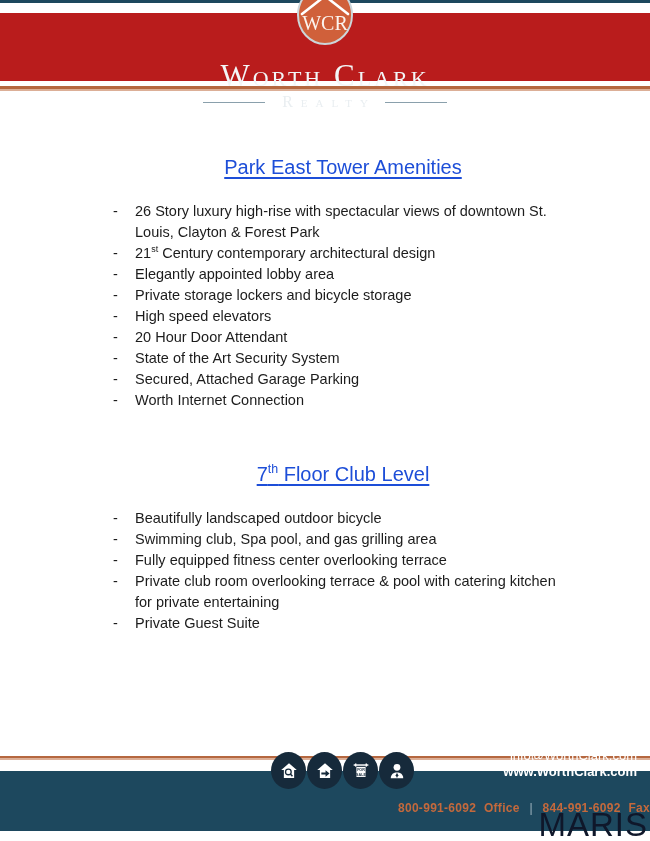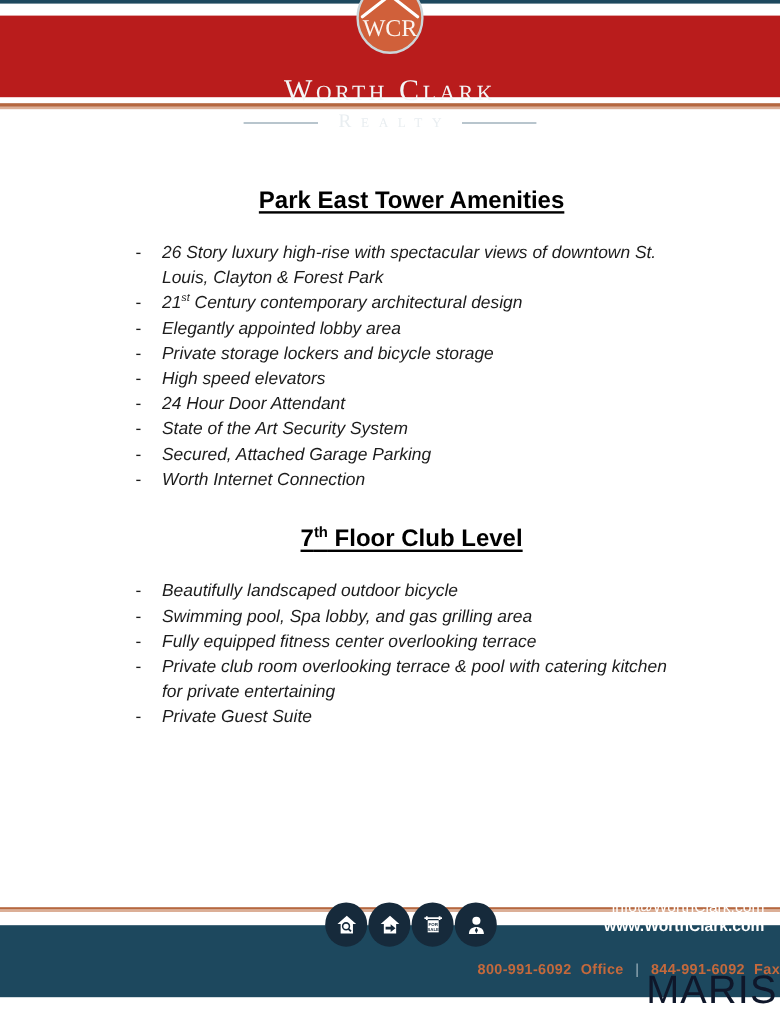--- a/index.html
+++ b/index.html
@@ -23,21 +23,21 @@
     align-items: center;
     justify-content: center;
     gap: 14px;
     flex-direction: column;
   }
   .logo-wrap { width: 60px; height: 64px; flex: 0 0 auto; }
   .brand { color: #f3f6f7; text-align: center; }
   .brand-name {
     font-family: "Liberation Serif", serif;
     font-variant: small-caps;
-    font-size: 25px;
+    font-size: 31px;
     letter-spacing: 3px;
     line-height: 30px;
     white-space: nowrap;
   }
   .brand-sub-row { display: flex; align-items: center; justify-content: center; gap: 9px; margin-top: 2px; }
   .brand-rule { width: 62px; height: 1px; background: #8aa0ac; }
   .brand-sub {
     font-family: "Liberation Serif", serif;
     font-variant: small-caps;
     font-size: 16px;
@@ -48,32 +48,32 @@
   }
   .copper-rule-top { margin-top: 5px; height: 3px; background: #b5673f; }
   .copper-rule-top-light { height: 2px; background: #dcaf97; }
 
   
   .content { padding-left: 113px; width: 573px; color: #1c1c1c; }
   .section-title {
     margin-top: 64px;
     text-align: center;
     font-size: 20px;
-    font-weight: bold;
+    font-weight: normal;
     text-decoration: underline;
     text-decoration-thickness: 2px;
     text-underline-offset: 3px;
     line-height: 24px;
-    color: #000000;
-  }
-  .section-title.second { margin-top: 26px; }
+    color: #1d4ed8;
+  }
+  .section-title.second { margin-top: 51px; }
   .amenity-list { list-style: none; margin-top: 22px; font-size: 14.5px; line-height: 21px; }
   .amenity-list li { display: flex; }
   .amenity-list .dash { width: 22px; flex: 0 0 auto; }
-  .amenity-list .item-text { width: 433px; font-style: italic; }
+  .amenity-list .item-text { width: 433px; }
   sup { font-size: 0.62em; line-height: 0; vertical-align: super; }
 
   
   .footer-rule { position: absolute; left: 0; right: 0; top: 756px; }
   .footer-rule .r1 { height: 2px; background: #b5673f; }
   .footer-rule .r2 { height: 2px; background: #dcaf97; }
   .footer-band {
     position: absolute; left: 0; right: 0;
     top: 771px; height: 60px;
     background: #1d485e;
@@ -156,21 +156,21 @@
         <li>
           <span class="dash">-</span>
           <span class="item-text">Private storage lockers and bicycle storage</span>
         </li>
         <li>
           <span class="dash">-</span>
           <span class="item-text">High speed elevators</span>
         </li>
         <li>
           <span class="dash">-</span>
-          <span class="item-text">24 Hour Door Attendant</span>
+          <span class="item-text">20 Hour Door Attendant</span>
         </li>
         <li>
           <span class="dash">-</span>
           <span class="item-text">State of the Art Security System</span>
         </li>
         <li>
           <span class="dash">-</span>
           <span class="item-text">Secured, Attached Garage Parking</span>
         </li>
         <li>
@@ -180,21 +180,21 @@
       </ul>
 
     <h2 class="section-title second">7<sup>th</sup> Floor Club Level</h2>
     <ul class="amenity-list">
         <li>
           <span class="dash">-</span>
           <span class="item-text">Beautifully landscaped outdoor bicycle</span>
         </li>
         <li>
           <span class="dash">-</span>
-          <span class="item-text">Swimming pool, Spa lobby, and gas grilling area</span>
+          <span class="item-text">Swimming club, Spa pool, and gas grilling area</span>
         </li>
         <li>
           <span class="dash">-</span>
           <span class="item-text">Fully equipped fitness center overlooking terrace</span>
         </li>
         <li>
           <span class="dash">-</span>
           <span class="item-text">Private club room overlooking terrace &amp; pool with catering kitchen for private entertaining</span>
         </li>
         <li>

